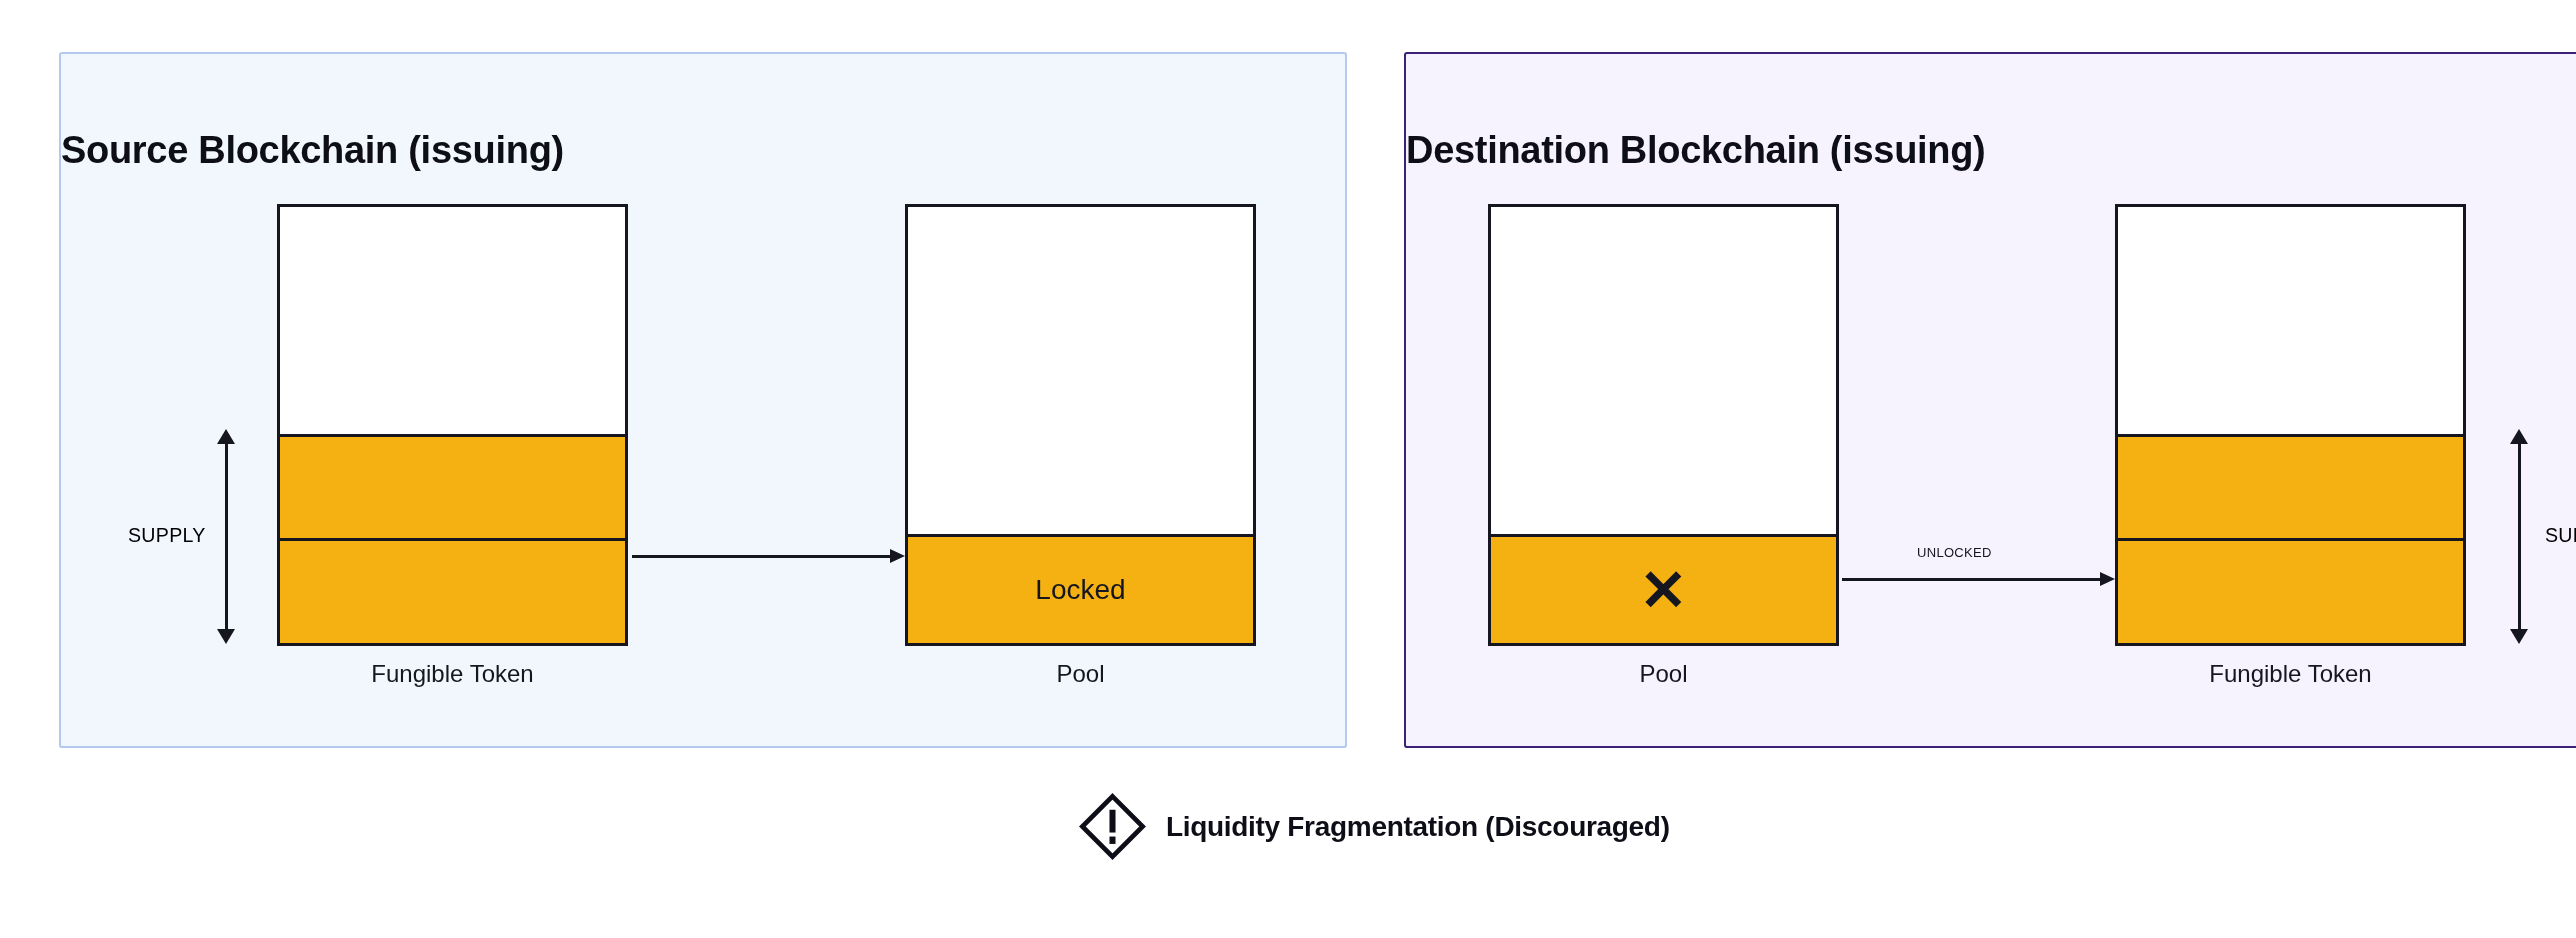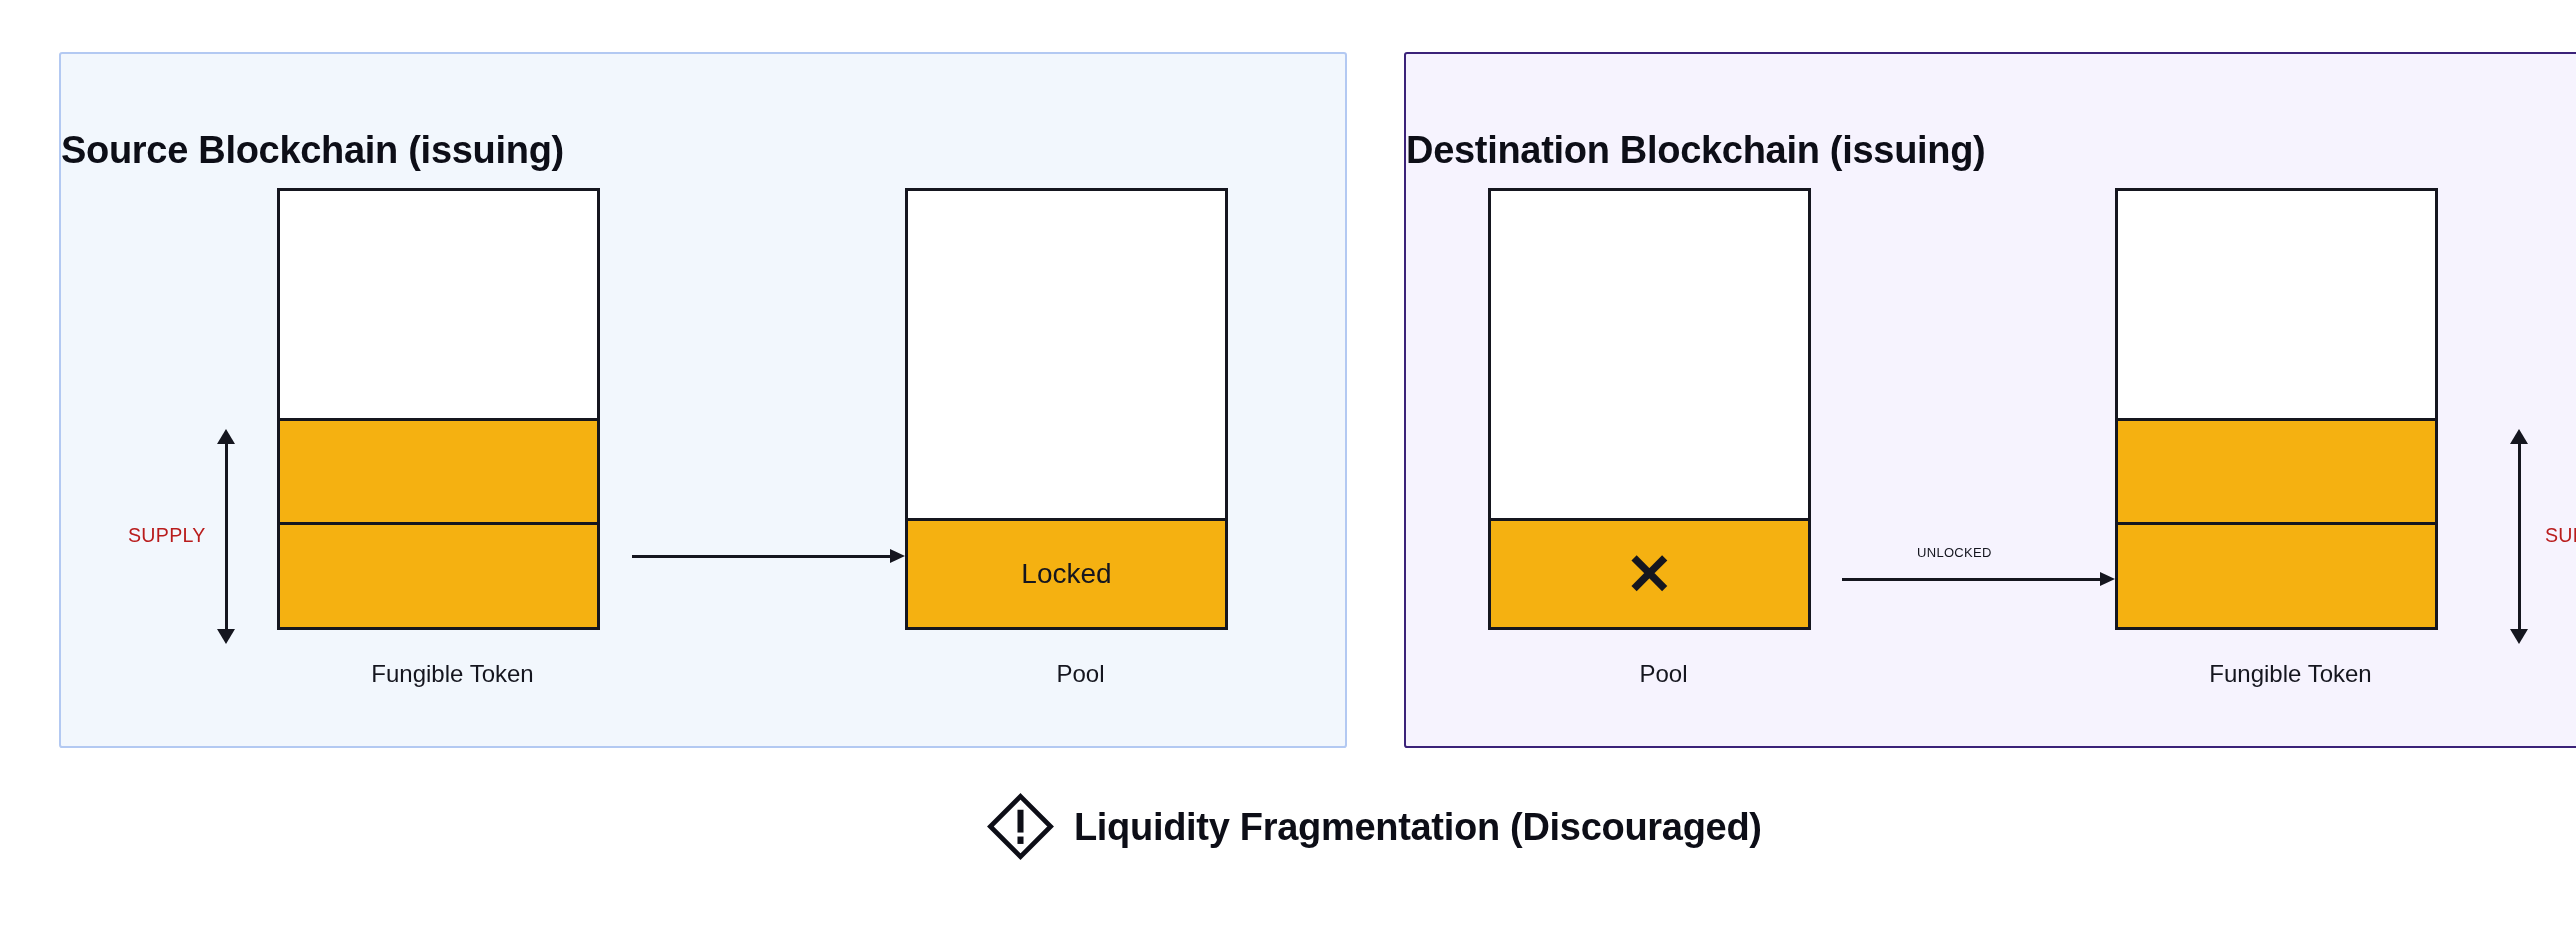--- a/index.html
+++ b/index.html
@@ -56,23 +56,23 @@
     font-weight: bold;
     color: #0d0e17;
     letter-spacing: -0.3px;
     line-height: 1;
   }
 
   
   .bar {
     position: absolute;
     box-sizing: border-box;
-    width: 323px;
+    width: 351px;
     height: 442px;
-    top: 188px;
+    top: 204px;
     background: #ffffff;
     border: 3.1px solid #15161f;
     display: flex;
     flex-direction: column;
     justify-content: flex-end;
   }
   .bar-seg {
     width: 100%;
     box-sizing: border-box;
     background: #f5b111;
@@ -137,21 +137,21 @@
     width: 0; height: 0;
     border-left: 9.3px solid transparent;
     border-right: 9.3px solid transparent;
   }
   .supply-arrow .head-up { top: 0; border-bottom: 15.5px solid #15161f; }
   .supply-arrow .head-down { bottom: 0; border-top: 15.5px solid #15161f; }
 
   .supply-label {
     position: absolute;
     font-size: 19.6px;
-    color: #b91c1c;
+    color: #000000;
     letter-spacing: 0.3px;
     line-height: 1;
     white-space: nowrap;
   }
   .arrow-src-supply { left: 216px; }
   .label-src-supply { left: 128px; top: 526px; }
   .arrow-dst-supply { left: 2509px; }
   .label-dst-supply { left: 2545px; top: 526px; }
 
   
@@ -201,21 +201,21 @@
     justify-content: center;
     gap: 19.6px;
   }
   .warn-icon {
     width: 67px;
     height: 67px;
     flex: 0 0 auto;
     display: block;
   }
   .footer-text {
-    font-size: 38px;
+    font-size: 28px;
     font-weight: bold;
     color: #0d0e17;
     letter-spacing: -0.3px;
     line-height: 1;
     white-space: nowrap;
   }
 </style>
 </head>
 <body>
 

